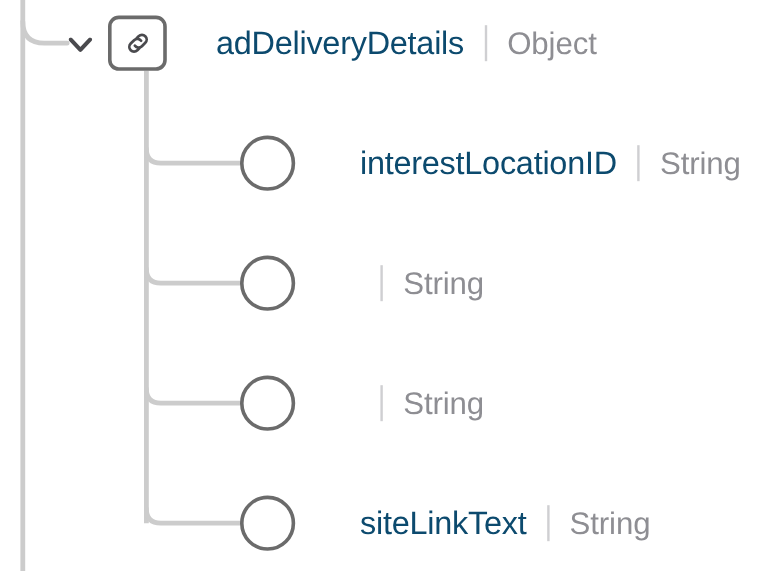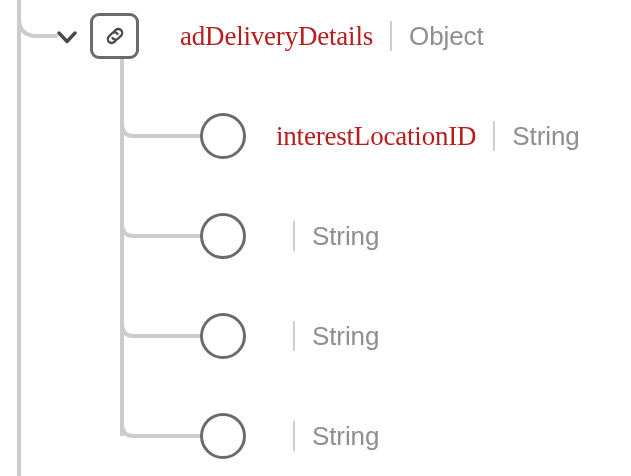--- a/index.html
+++ b/index.html
@@ -61,23 +61,22 @@
     top: 13px;
     height: 46px;
     display: flex;
     align-items: center;
     white-space: nowrap;
   }
 
   
   .node-name {
     font-size: 27px;
-    color: #b91c1c;
+    color: #0c4a6e;
     letter-spacing: -0.2px;
-    font-family: Liberation Serif, serif;
   }
   .node-type {
     font-size: 26px;
     color: #8e8e93;
     letter-spacing: -0.1px;
     text-align: right;
   }
   .sep {
     display: inline-block;
     width: 2px;
@@ -100,21 +99,21 @@
     left: 200px;
     width: 46px;
     height: 46px;
     box-sizing: border-box;
     border: 3px solid #6b6b6b;
     border-radius: 50%;
     background: #ffffff;
   }
   .child-label {
     position: absolute;
-    left: 276px;
+    left: 300px;
     height: 50px;
     display: flex;
     align-items: center;
     white-space: nowrap;
   }
 </style>
 </head>
 <body>
 
 <div id="canvas">
@@ -173,18 +172,19 @@
     <span class="child-circle" style="top:2px;"></span>
     <span class="child-label">
       <span class="sep"></span>
       <span class="node-type">String</span>
     </span>
   </div>
 
   <div class="child-row" style="top:411px;">
     <span class="child-circle" style="top:2px;"></span>
     <span class="child-label">
+      <span class="node-name">siteLinkText</span>
       <span class="sep"></span>
       <span class="node-type">String</span>
     </span>
   </div>
 
 </div>
 
 </body></html>

